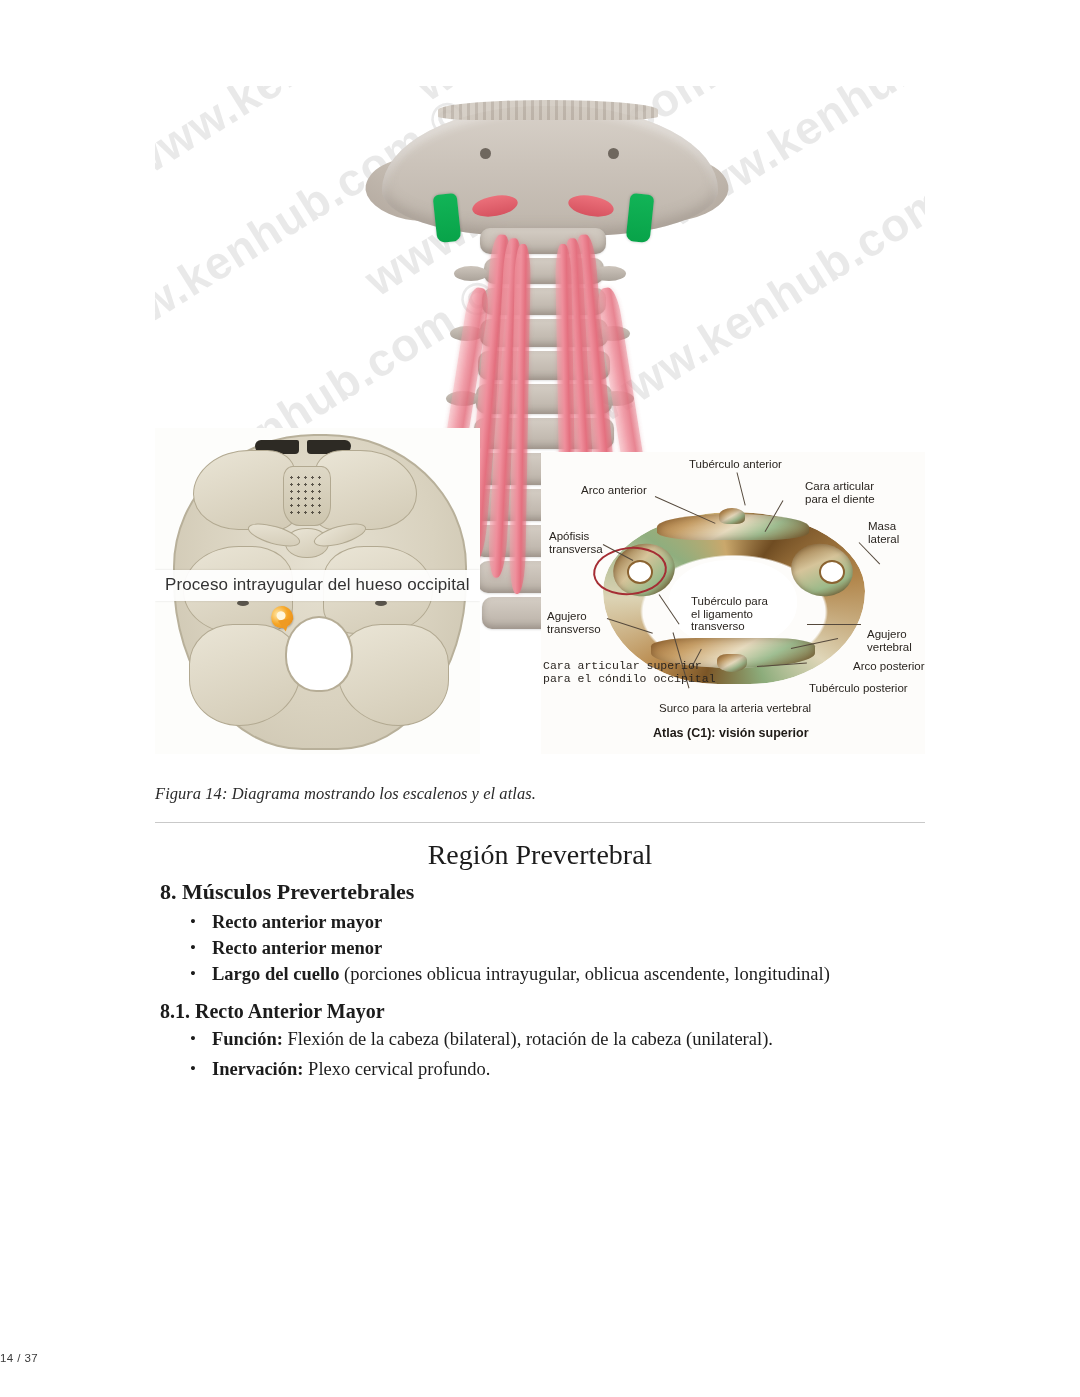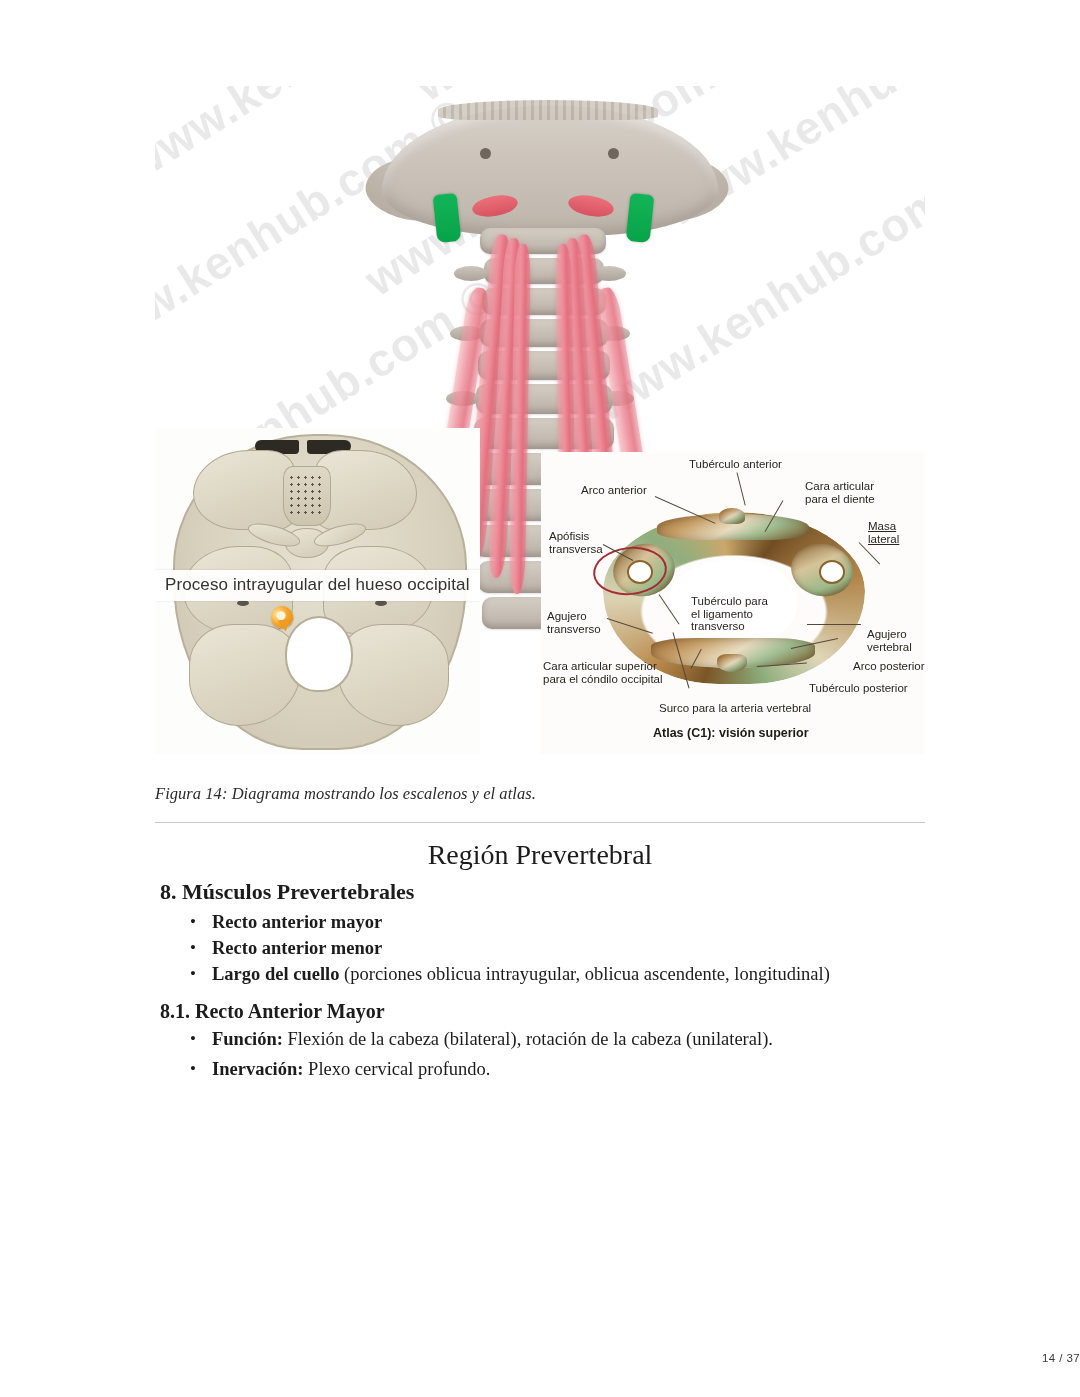--- a/index.html
+++ b/index.html
@@ -347,21 +347,21 @@
     color: #1c1c1c;
   }
   ul.blist.two li { margin-bottom: 3px; }
   .b { font-weight: 700; }
 
   
   .footer {
     position: absolute;
     left: 0; right: 0;
     top: 1352px;
-    text-align: right;
+    text-align: left;
     font-family: "Liberation Sans", sans-serif;
     font-size: 11.5px;
     color: #3a3a3a;
     letter-spacing: .4px;
   }
 </style>
 </head>
 <body>
 
 <div class="page">
@@ -494,31 +494,31 @@
         <div class="lead" style="left:132px; top:180px; width:58px; transform:rotate(74deg);"></div>
         <div class="lead" style="left:118px; top:142px; width:36px; transform:rotate(56deg);"></div>
         <div class="lead" style="left:150px; top:216px; width:22px; transform:rotate(-62deg);"></div>
 
         <div class="atlas-lbl" style="left:148px; top:6px;">Tubérculo anterior</div>
         <div class="atlas-lbl" style="left:40px;  top:32px;">Arco anterior</div>
         <div class="atlas-lbl" style="left:264px; top:28px;">Cara articular
 para el diente</div>
         <div class="atlas-lbl" style="left:8px;   top:78px;">Apófisis
 transversa</div>
-        <div class="atlas-lbl" style="left:327px; top:68px;text-decoration:underline;">Masa
+        <div class="atlas-lbl" style="left:327px; top:68px;">Masa
 lateral</div>
         <div class="atlas-lbl" style="left:150px; top:143px;">Tubérculo  para
 el ligamento
 transverso</div>
         <div class="atlas-lbl" style="left:6px;   top:158px;">Agujero
 transverso</div>
         <div class="atlas-lbl" style="left:326px; top:176px;">Agujero
 vertebral</div>
         <div class="atlas-lbl" style="left:312px; top:208px;">Arco posterior</div>
-        <div class="atlas-lbl" style="left:2px;   top:208px;">Cara articular superior
+        <div class="atlas-lbl" style="left:2px;   top:208px;font-family:Liberation Mono, monospace;">Cara articular superior
 para el cóndilo occipital</div>
         <div class="atlas-lbl" style="left:268px; top:230px;">Tubérculo posterior</div>
         <div class="atlas-lbl" style="left:118px; top:250px;">Surco para la arteria vertebral</div>
 
         <div class="atlas-caption">Atlas (C1): visión superior</div>
       </div>
 
     </div>
   </div>
 

